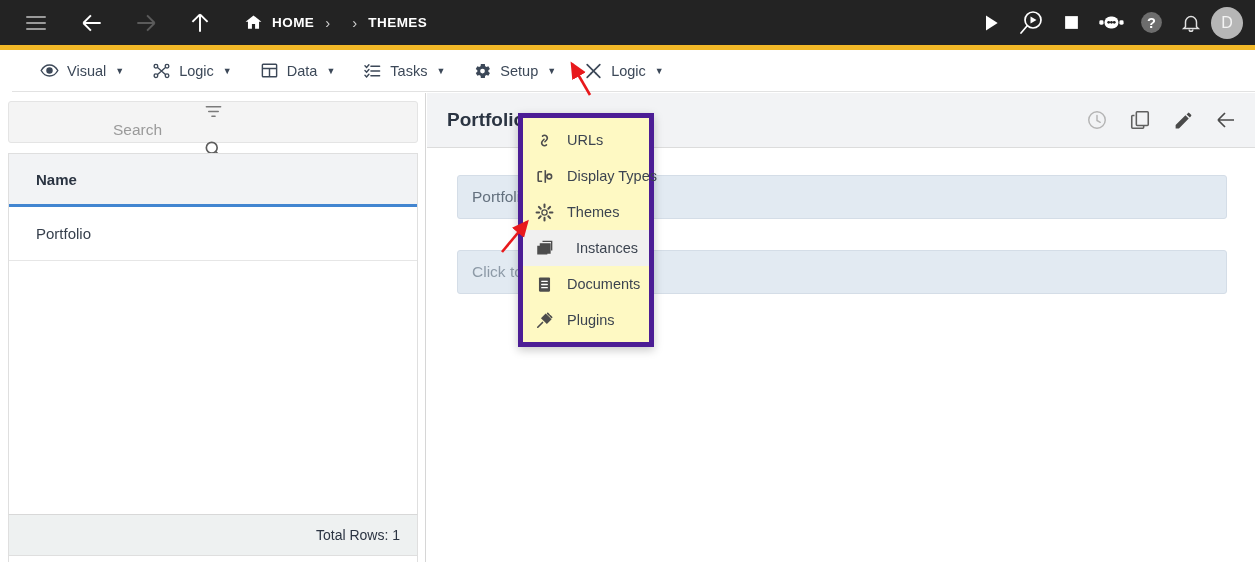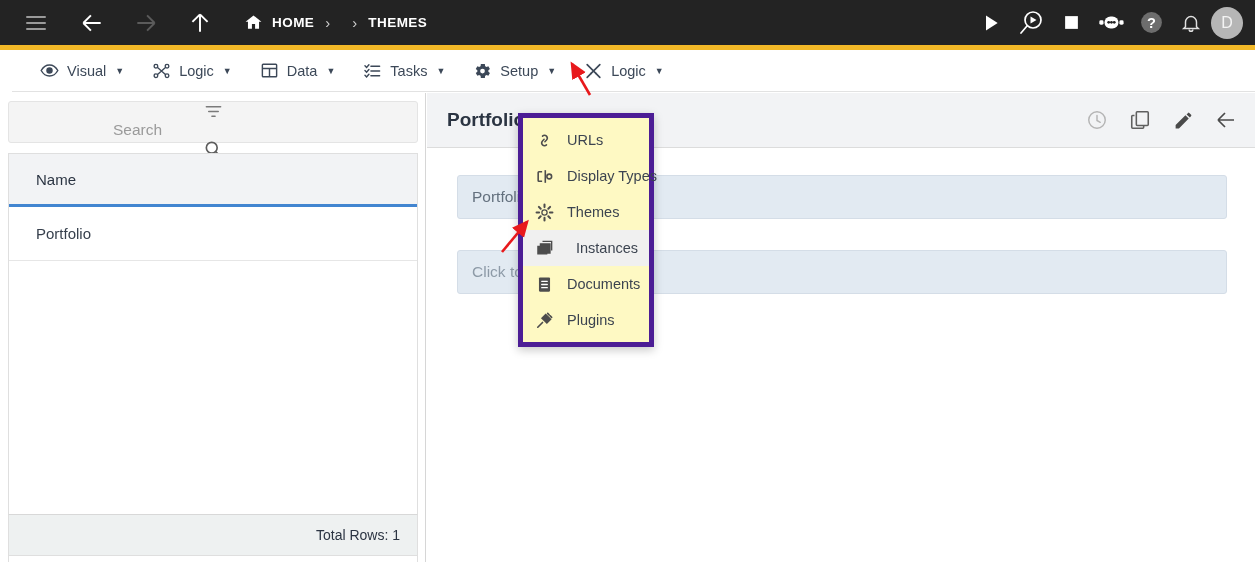--- a/index.html
+++ b/index.html
@@ -86,21 +86,21 @@
     margin-left: 2px;
   }
   .grid-wrap {
     position: absolute; left: 8px; top: 60px; width: 410px; height: 455px;
     border: 1px solid #dfdfdf; border-bottom: none; background: #fff;
   }
   .grid-head {
     height: 53px; background: #f2f3f5; border-bottom: 3px solid #4285d0;
     display: flex; align-items: center; padding: 0 0 0 27px;
   }
-  .grid-head span { font-size: 15px; font-weight: normal; color: #2b3442; }
+  .grid-head span { font-size: 15px; font-weight: bold; color: #2b3442; }
   .grid-row {
     height: 54px; display: flex; align-items: center; padding-left: 27px;
     border-bottom: 1px solid #e6e6e6; background: #fff;
   }
   .grid-row span { font-size: 15px; color: #37404d; }
   .totals {
     position: absolute; left: 8px; bottom: 6px; width: 410px; height: 42px;
     background: #eef1f1; border: 1px solid #dfdfdf; border-top: 1px solid #d8d8d8;
     display: flex; align-items: center; justify-content: flex-end; padding-right: 17px;
   }

